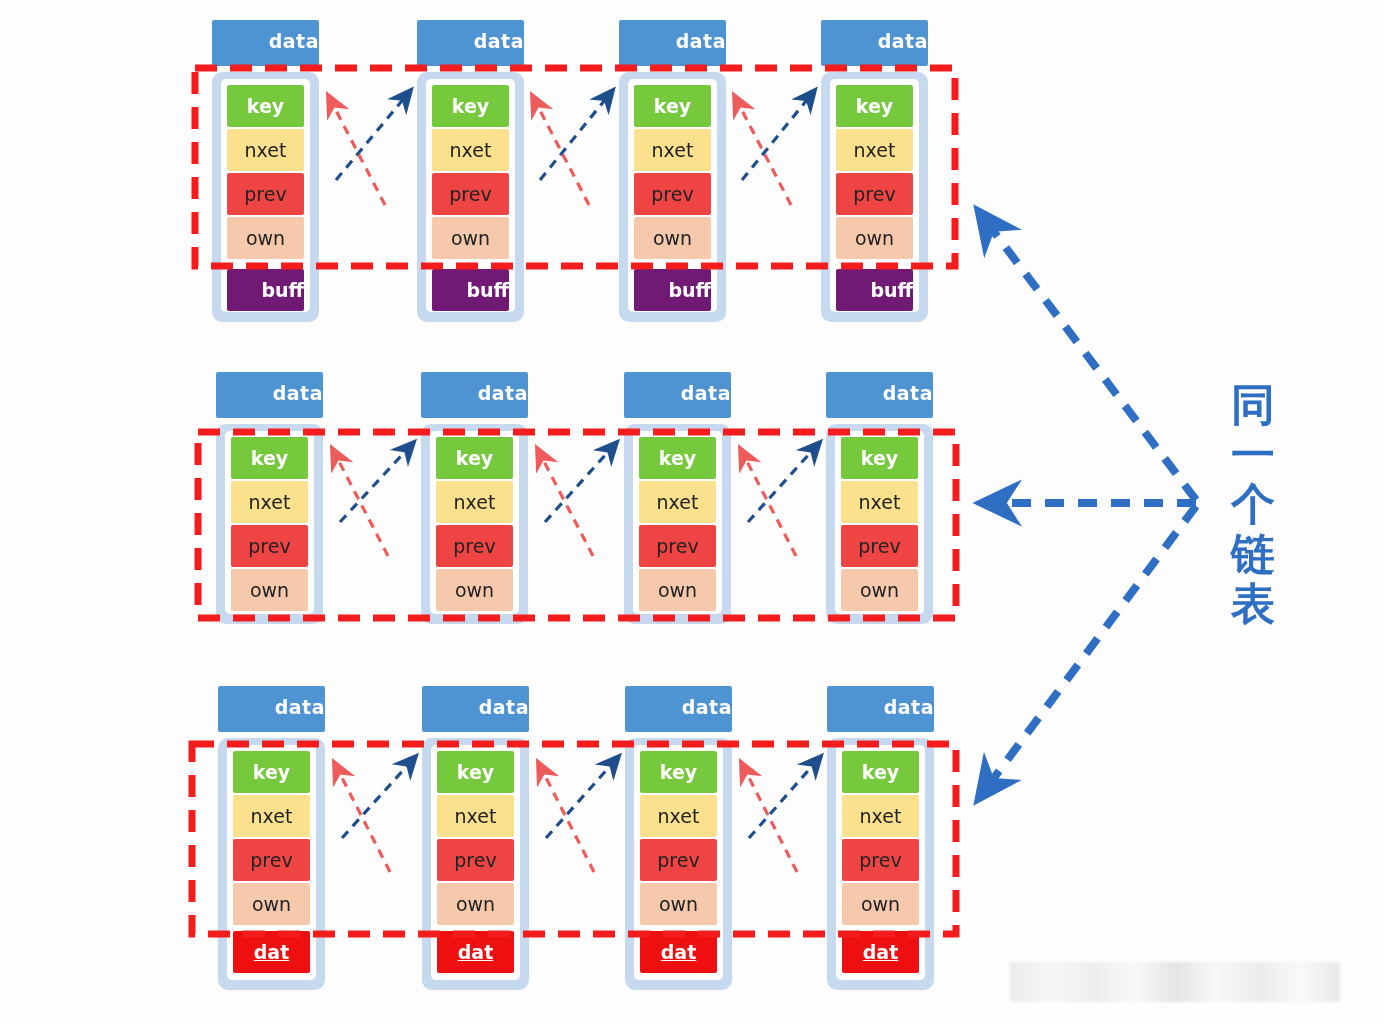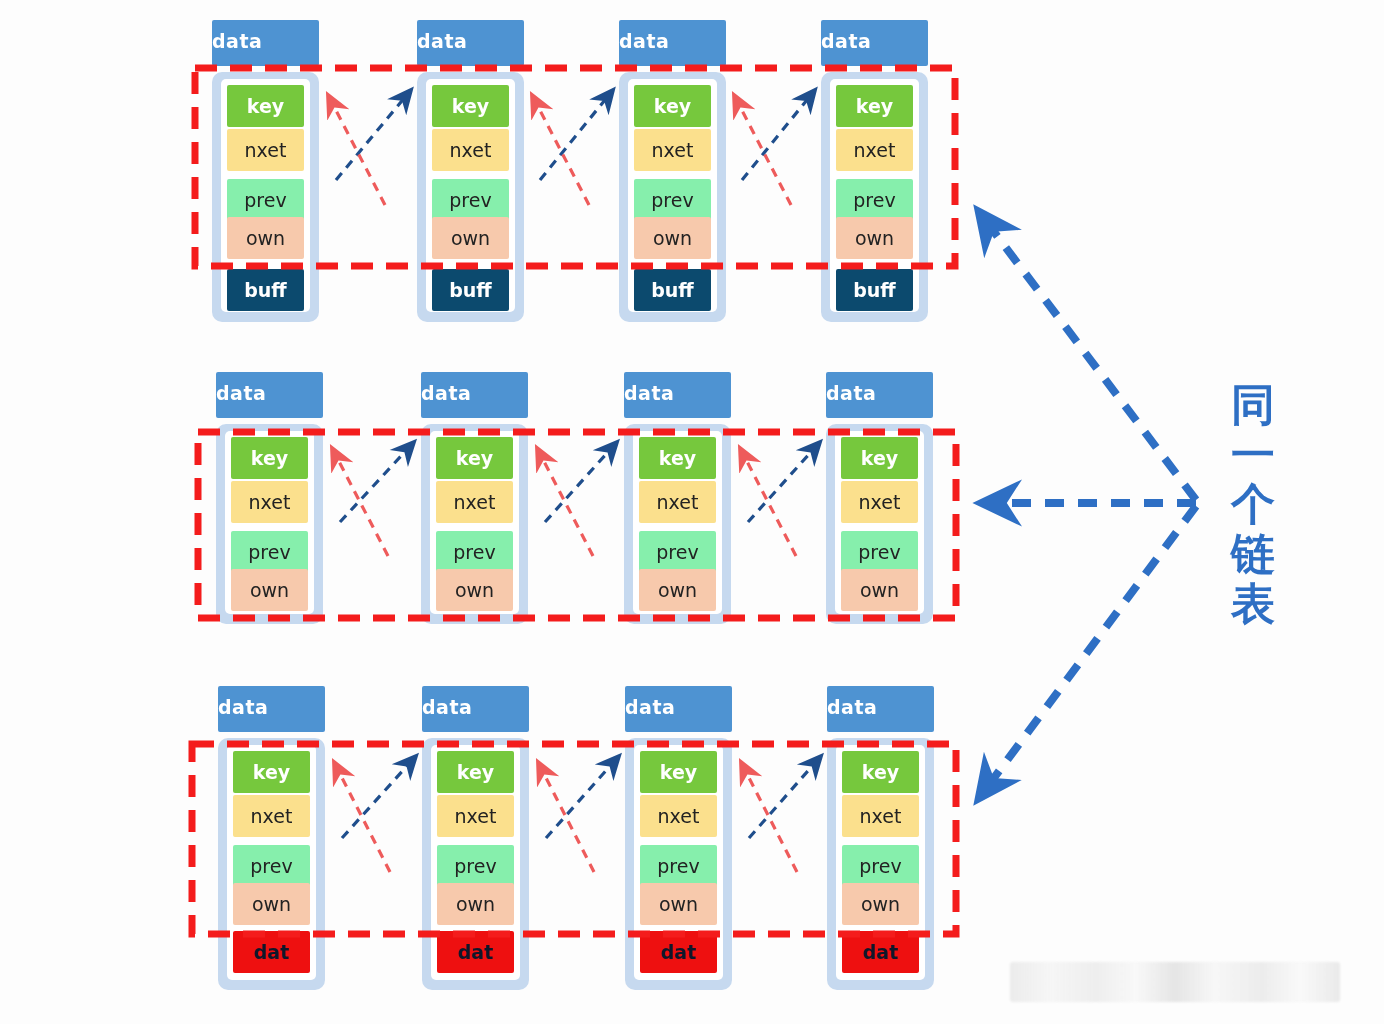--- a/index.html
+++ b/index.html
@@ -37,21 +37,21 @@
     position: absolute;
     z-index: 10;
   }
   .data-hdr {
     position: absolute;
     background: #4E93D2;
     color: #ffffff;
     font-weight: bold;
     font-size: 19px;
     letter-spacing: 0.5px;
-    text-align: left;
+    text-align: right;
     line-height: 42px;
     height: 46px;
     border-radius: 2px;
   }
   .card {
     position: absolute;
     background: #C6D9EF;
     border-radius: 10px;
   }
   .card-inner {
@@ -73,31 +73,33 @@
     font-size: 19px;
     border-radius: 2px;
     color: #222222;
   }
   .f-key {
     background: #76C83D;
     color: #ffffff;
     font-weight: bold;
   }
   .f-nxet { background: #FBE08D; }
-  .f-prev { background: #86efac; margin-top: 6px; }
+  .f-prev { background: #ef4444; }
   .f-own  { background: #F7C9AC; }
   .f-buff {
-    background: #0c4a6e;
+    background: #701a75;
     color: #ffffff;
     font-weight: bold;
+    text-align: right;
   }
   .f-dat {
     background: #EE1010;
-    color: #0f172a;
-    font-weight: bold;
+    color: #ffffff;
+    font-weight: bold;
+    text-decoration: underline;
   }
 
   
   #side-label {
     position: absolute;
     left: 1222px;
     top: 380px;
     width: 62px;
     z-index: 25;
     color: #2E6FC4;

